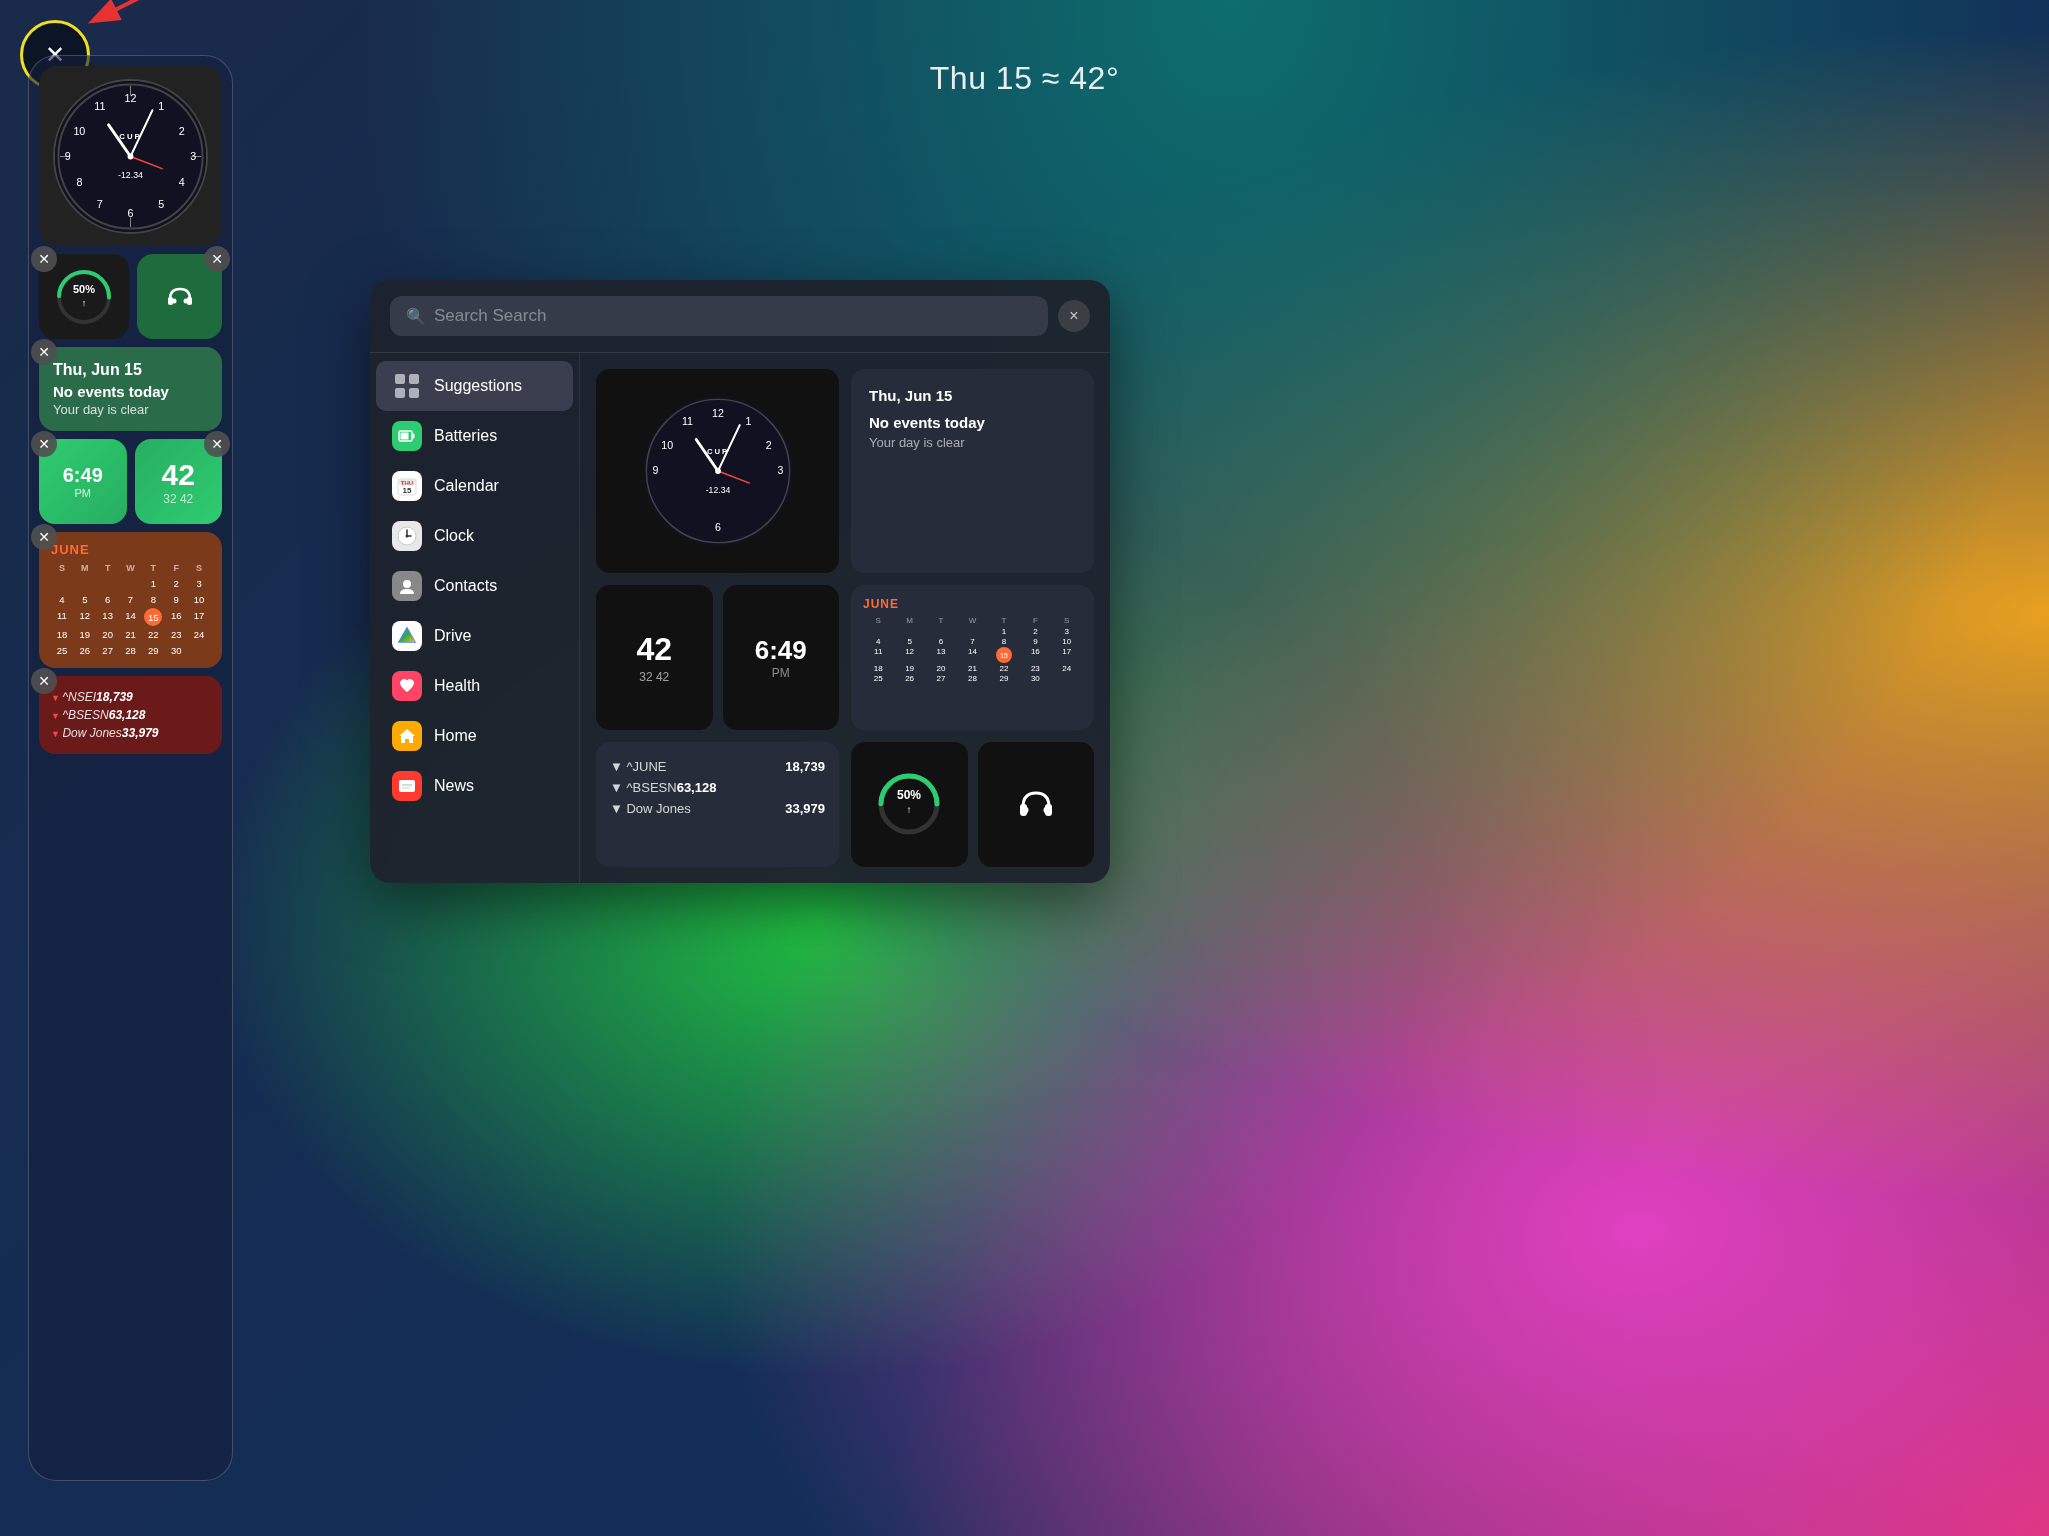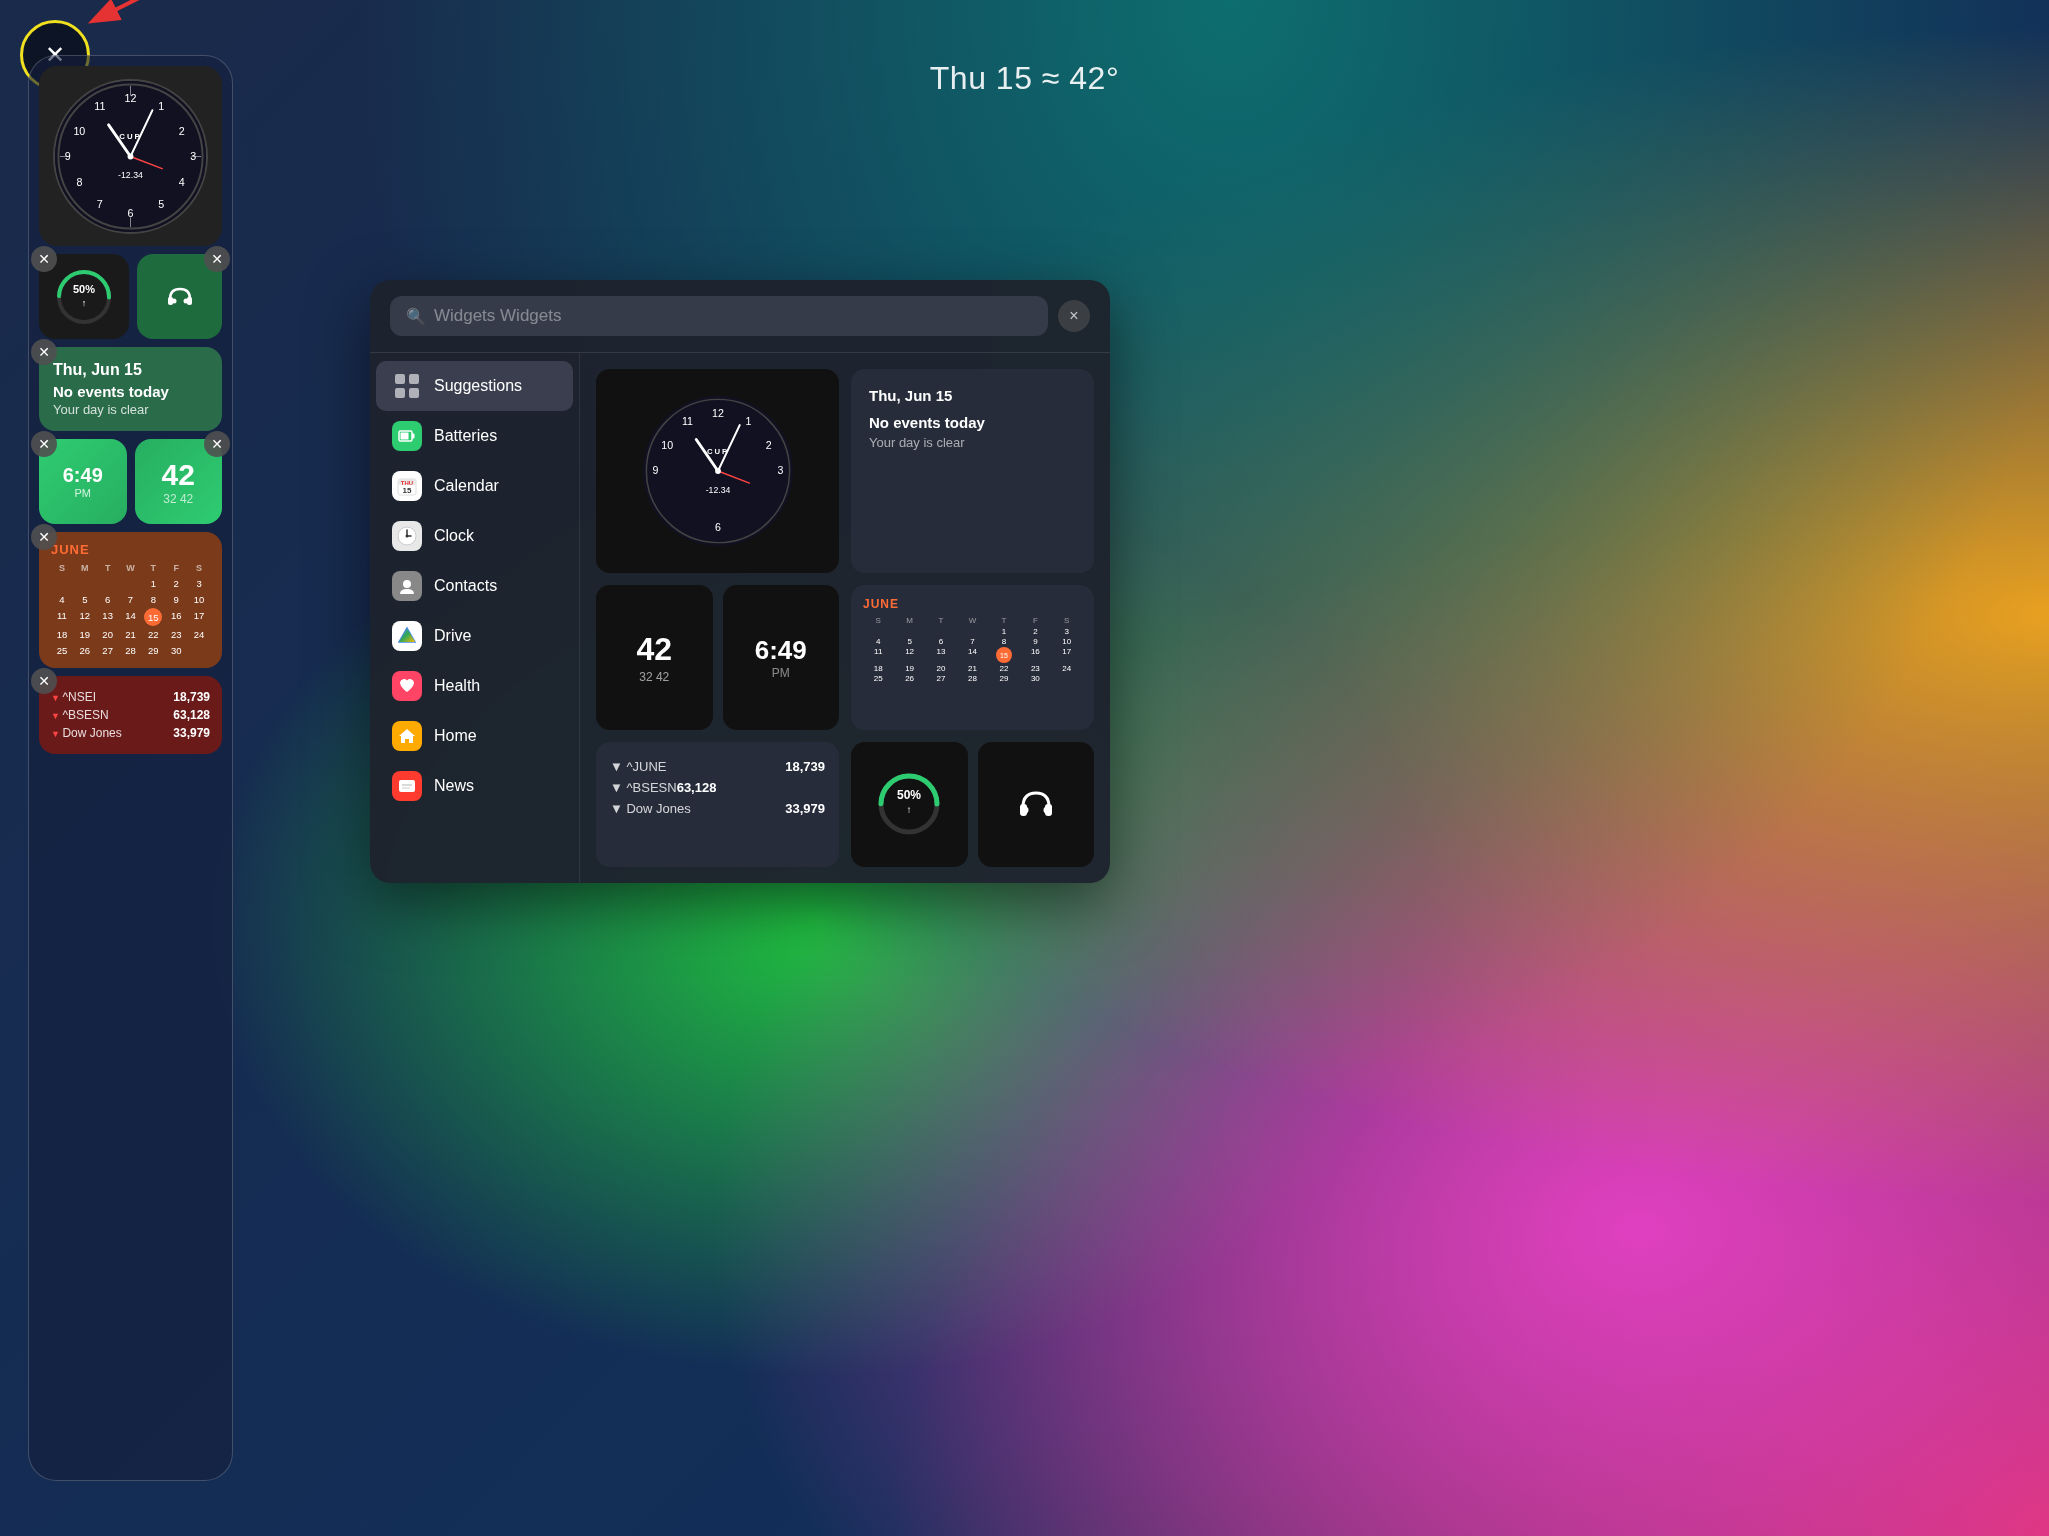--- a/index.html
+++ b/index.html
@@ -312,24 +312,25 @@
       width: 100%;
       border-radius: 16px;
       background: #6b1a1a;
       padding: 12px;
       position: relative;
       flex-shrink: 0;
     }
 
     .stock-row {
       display: flex;
-      justify-content: space-between;
+      justify-content: flex-start;
       color: white;
       font-size: 12px;
       padding: 2px 0;
+      font-style: italic;
     }
 
     .stock-name { color: rgba(255,255,255,0.85); }
     .stock-val { font-weight: 600; }
     .stock-down::before { content: '▼ '; color: #ff4444; font-size: 9px; }
 
     
     .widget-panel {
       position: absolute;
       top: 280px;
@@ -621,21 +622,21 @@
     </div>
   </div>
 
 </div>
 
 <div class="widget-panel">
 
   <div class="panel-search">
     <div class="search-bar">
       <span class="search-icon-sym">🔍</span>
-      <span class="search-input-display">Widgets Widgets</span>
+      <span class="search-input-display">Search Search</span>
     </div>
     <div class="panel-close">×</div>
   </div>
 
   <div class="panel-body">
 
     <div class="panel-sidebar">
 
       <div class="sidebar-item active">
         <div class="sidebar-icon" style="background:transparent;">

